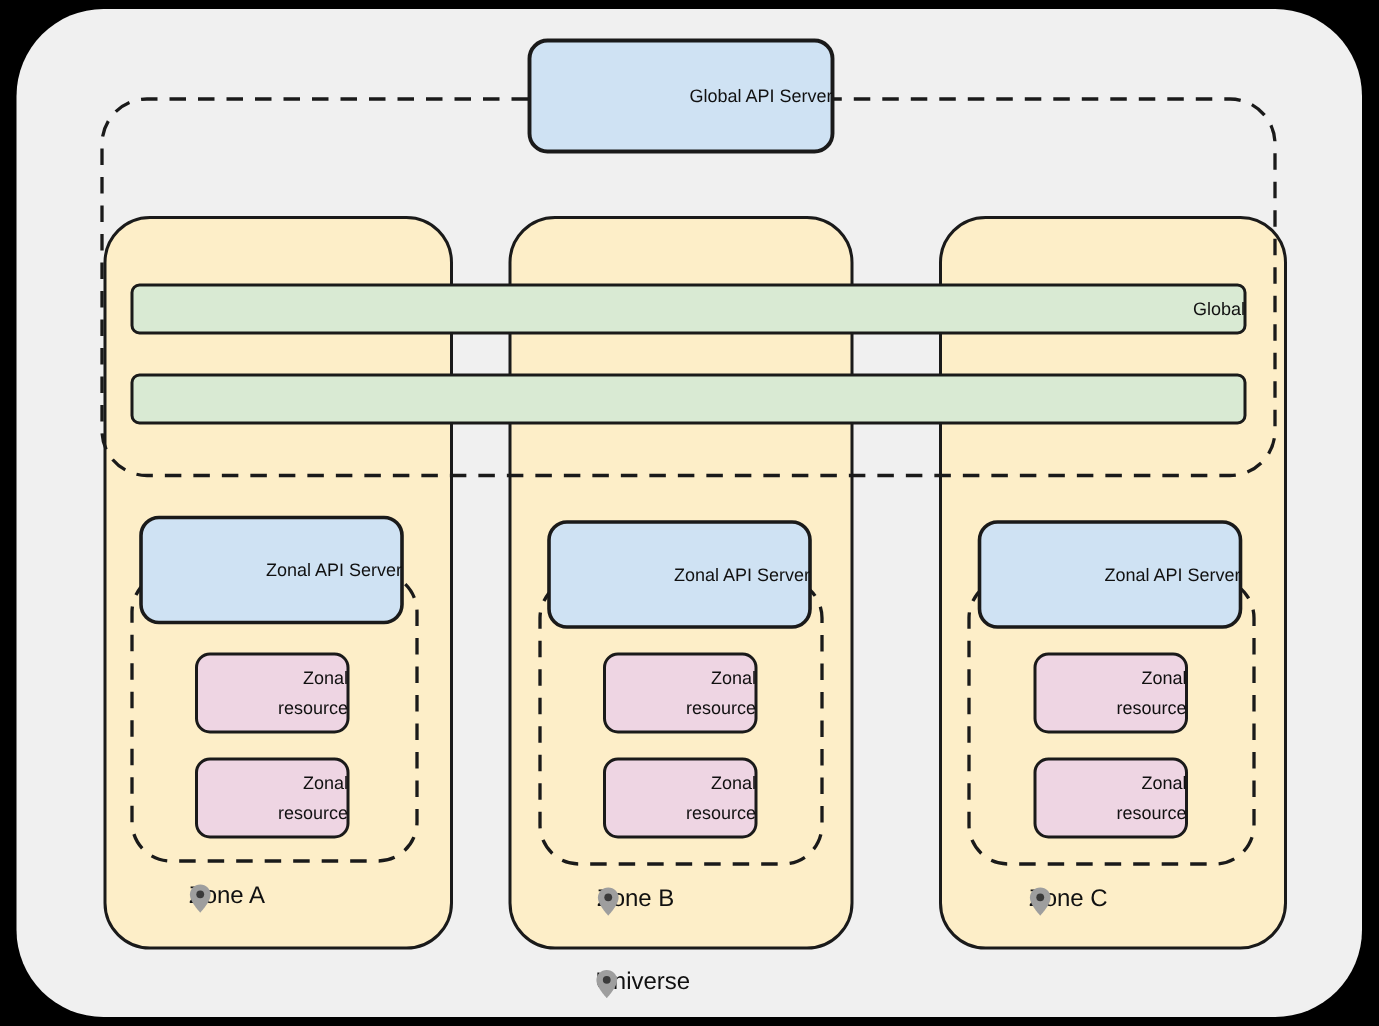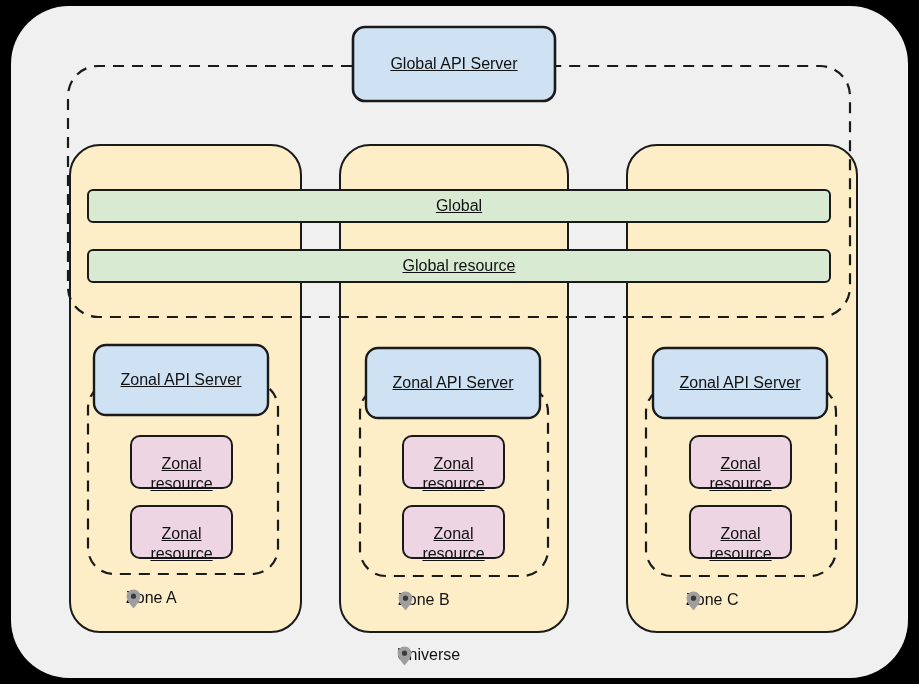--- a/index.html
+++ b/index.html
@@ -21,28 +21,27 @@
   }
   #stage svg {
     position: absolute;
     left: 0;
     top: 0;
   }
   .lbl {
     position: absolute;
     color: #111111;
     font-family: "Liberation Sans", sans-serif;
-    font-size: 16px;
+    font-size: 12px;
     line-height: 18px;
-    text-align: center;
+    text-align: right;
     white-space: pre;
     pointer-events: none;
-    text-decoration: underline;
   }
-  .lbl.two-line { white-space: normal; margin-top: 12px; }
+  .lbl.two-line { white-space: normal; }
   .pin-label {
     position: absolute;
     display: flex;
     align-items: center;
     gap: 7px;
     color: #111111;
     font-size: 16px;
     font-family: "Liberation Sans", sans-serif;
   }
   .pin-icon { display: block; }
@@ -86,21 +85,20 @@
     <rect x="690" y="436" width="101" height="52" rx="9" ry="9" fill="#eed5e3" stroke="#1a1a1a" stroke-width="2"></rect>
     <rect x="690" y="506" width="101" height="52" rx="9" ry="9" fill="#eed5e3" stroke="#1a1a1a" stroke-width="2"></rect>
 
     <rect x="353" y="27" width="202" height="74" rx="12" ry="12" fill="#cfe2f3" stroke="#1a1a1a" stroke-width="2.6"></rect>
   </svg>
 
   <div class="lbl" style="left:353px; top:55px; width:202px;">Global API Server</div>
 
   <div class="lbl" style="left:88px; top:197px; width:742px;">Global</div>
 
-  <div class="lbl" style="left:88px; top:257px; width:742px;">Global resource</div>
 
   <div class="lbl" style="left:94px; top:371px; width:174px;">Zonal API Server</div>
   <div class="lbl two-line" style="left:131px; top:443px; width:101px;">Zonal</div>
   <div class="lbl two-line" style="left:131px; top:463px; width:101px;">resource</div>
   <div class="lbl two-line" style="left:131px; top:513px; width:101px;">Zonal</div>
   <div class="lbl two-line" style="left:131px; top:533px; width:101px;">resource</div>
 
   <div class="pin-label" style="left:126px; top:589px;">
     <svg class="pin-icon" width="15" height="20" viewBox="0 0 15 20">
       <path d="M7.5 0.6 C3.6 0.6 0.6 3.6 0.6 7.3 C0.6 12.2 7.5 19.4 7.5 19.4 C7.5 19.4 14.4 12.2 14.4 7.3 C14.4 3.6 11.4 0.6 7.5 0.6 Z" fill="#9e9e9e"></path>

